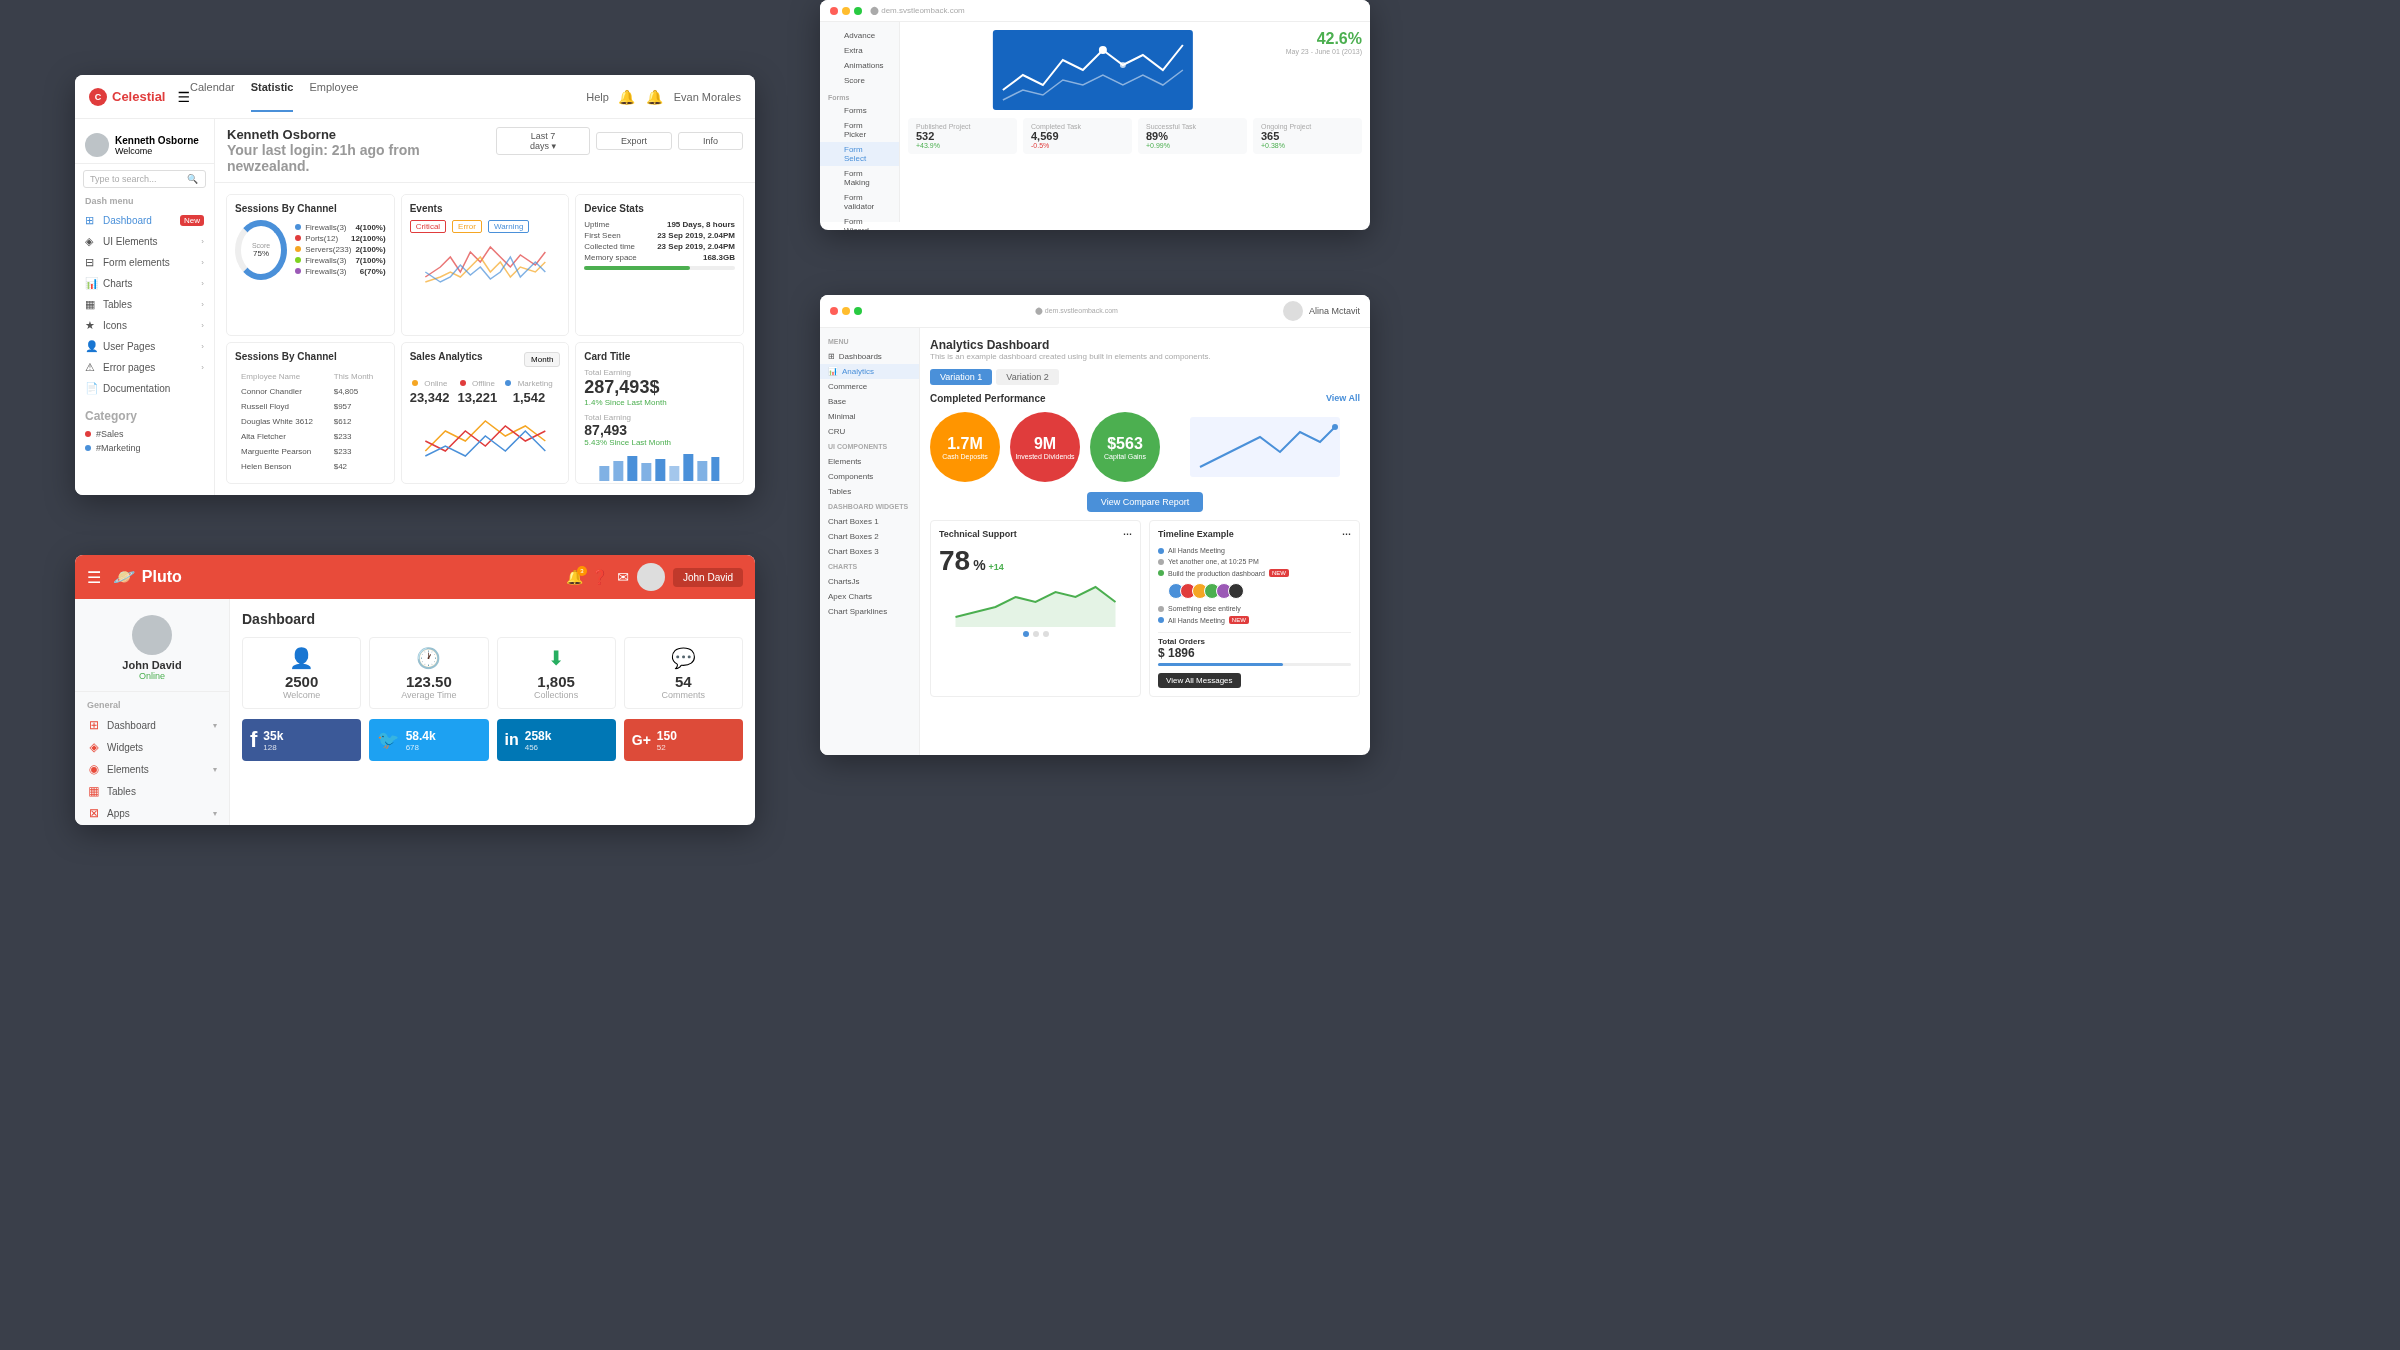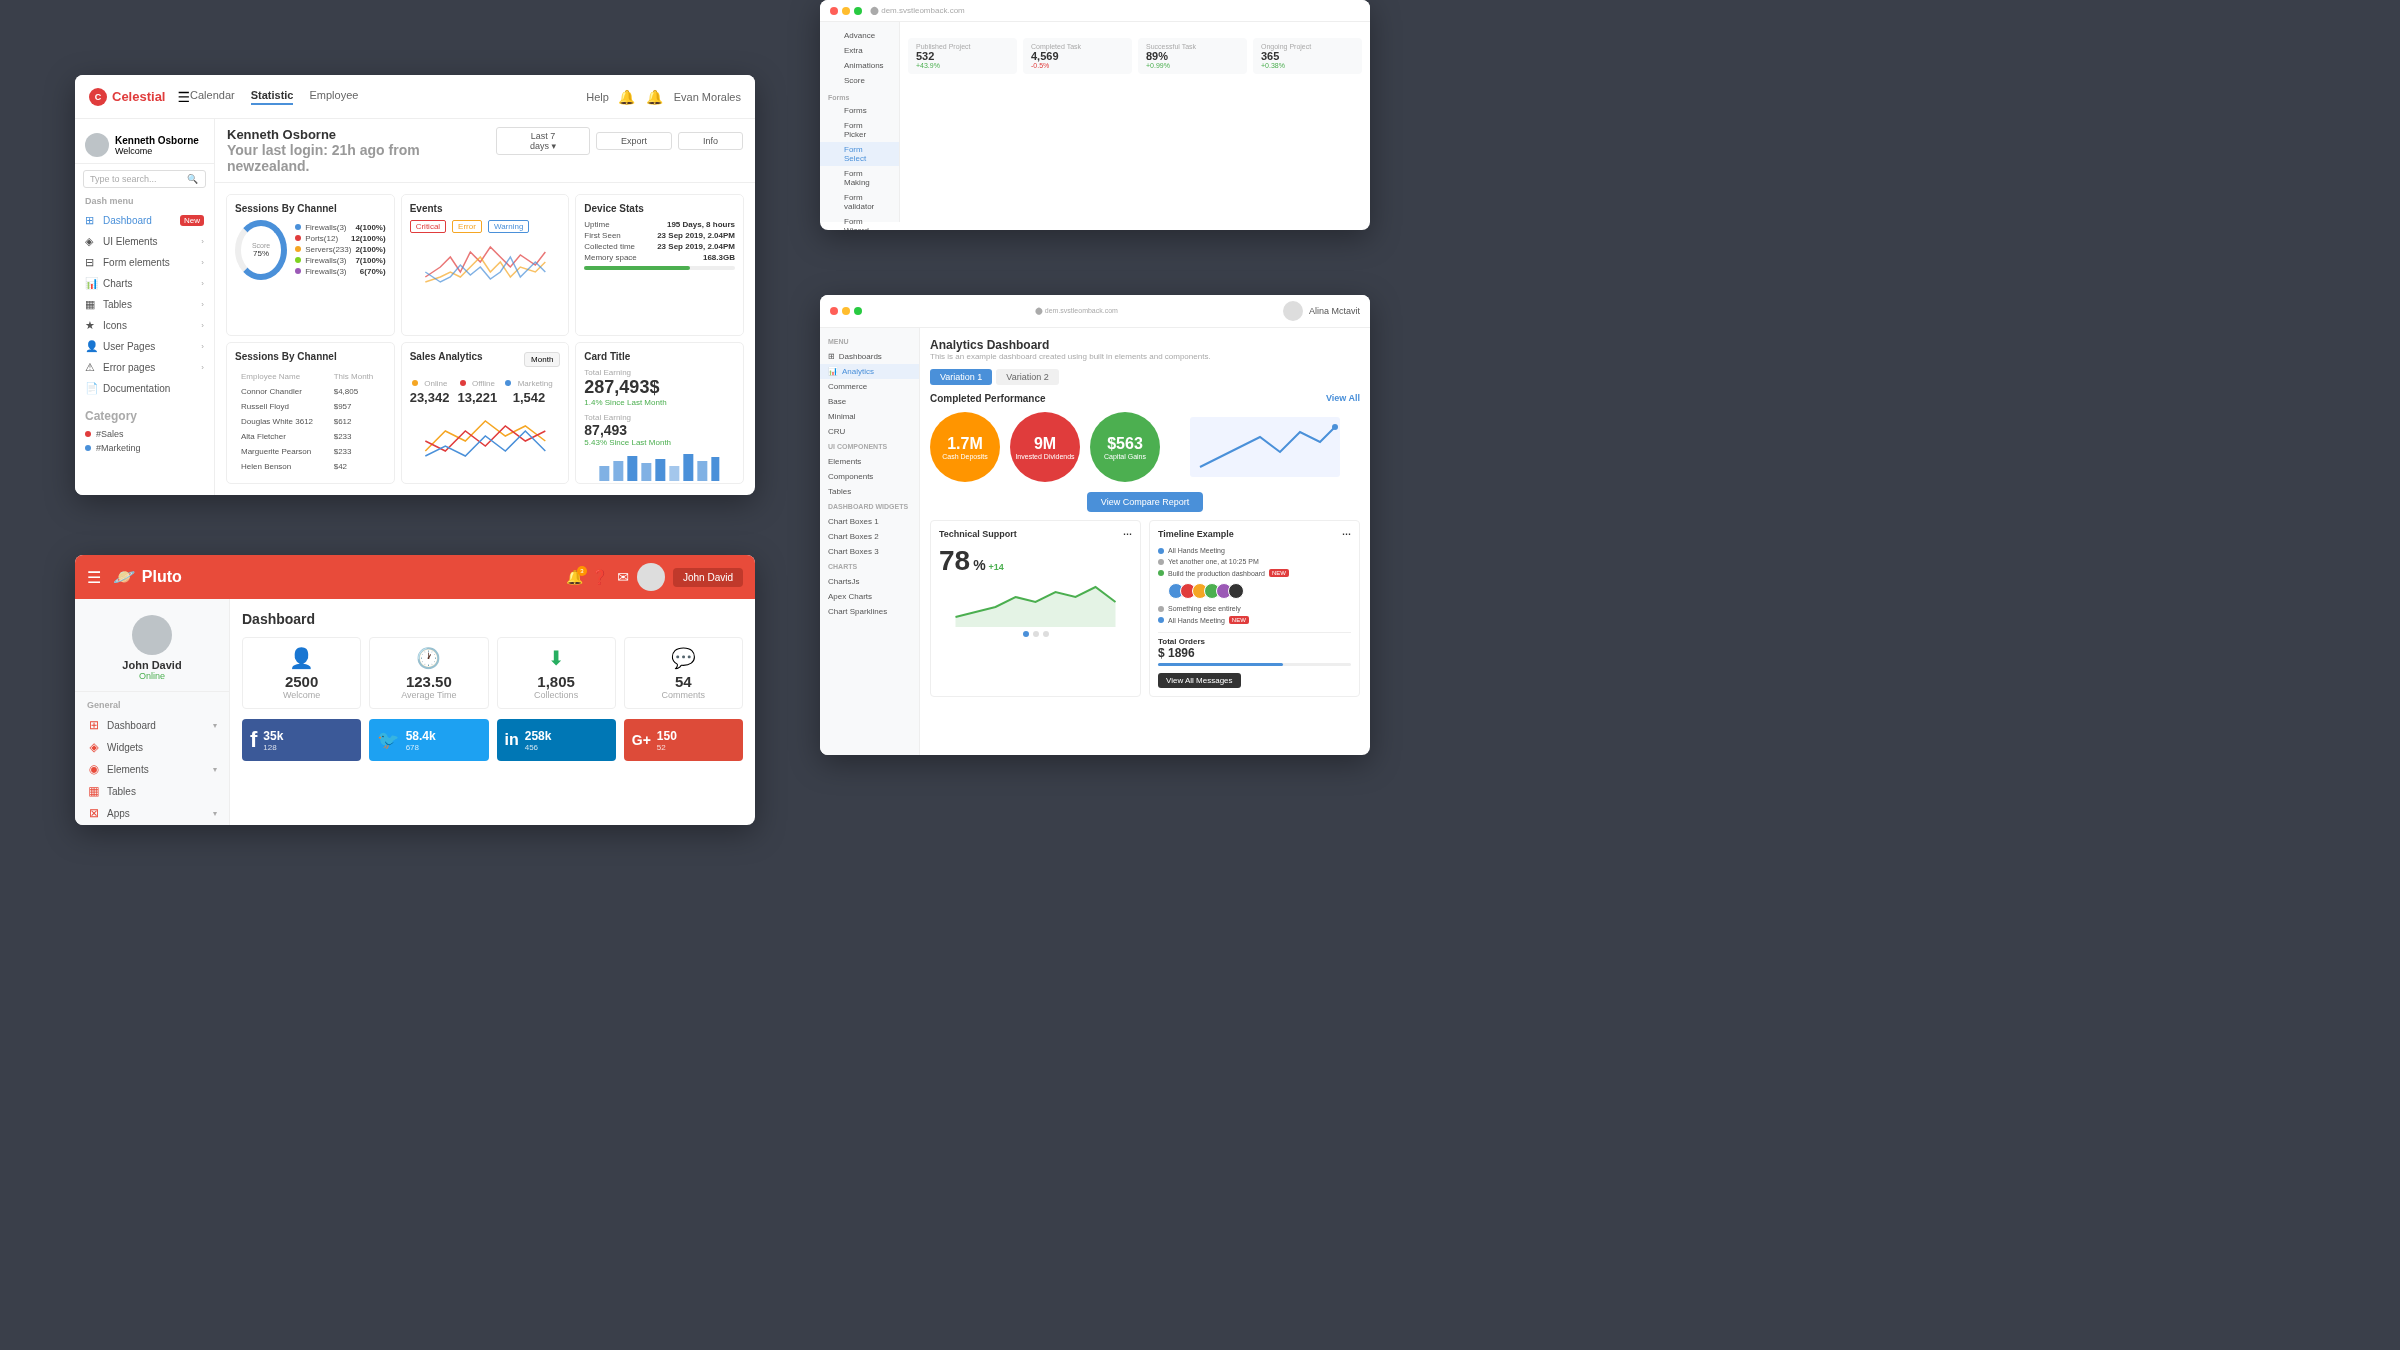--- a/index.html
+++ b/index.html
@@ -47,21 +47,21 @@
     .celestial-logo-icon {
       width: 18px; height: 18px;
       background: #e03c3c;
       border-radius: 50%;
       display: flex; align-items: center; justify-content: center;
       color: #fff; font-size: 9px;
     }
     .celestial-nav {
       display: flex; gap: 16px; font-size: 11px; color: #666;
     }
-    .celestial-nav span.active { color: #333; font-weight: 600; border-bottom: 2px solid #4a90d9; padding-bottom: 2px; }
+    .celestial-nav span.active { color: #333; font-weight: 600; border-bottom: 2px solid #4a90d9; padding-bottom: 17px; }
     .celestial-topbar-right {
       margin-left: auto;
       display: flex; align-items: center; gap: 10px; font-size: 11px; color: #666;
     }
     .topbar-icon { font-size: 14px; cursor: pointer; }
     .celestial-body {
       display: flex;
       flex: 1;
       overflow: hidden;
     }
@@ -706,20 +706,39 @@
       <div class="as-item">Form Picker</div>
       <div class="as-item active">Form Select</div>
       <div class="as-item">Form Making</div>
       <div class="as-item">Form validator</div>
       <div class="as-item">Form Wizard</div>
       <div class="as-item">Tables</div>
     </div>
 
     <div class="analytics-content">
 
+      <div style="display:flex; justify-content:space-between; align-items:flex-start; margin-bottom:4px;">
+
+        <div style="flex:1; height:80px;">
+          <svg viewBox="0 0 200 80" class="chart-svg">
+            <rect x="0" y="0" width="200" height="80" fill="#1565C0" rx="3"></rect>
+            <polyline points="10,60 30,45 50,55 70,30 90,40 110,20 130,35 150,25 170,40 190,15" fill="none" stroke="white" stroke-width="2"></polyline>
+            <polyline points="10,70 30,60 50,65 70,50 90,55 110,45 130,55 150,45 170,55 190,40" fill="none" stroke="rgba(255,255,255,0.5)" stroke-width="1.5"></polyline>
+
+            <circle cx="110" cy="20" r="4" fill="white"></circle>
+            <circle cx="130" cy="35" r="3" fill="white" opacity="0.7"></circle>
+          </svg>
+        </div>
+        <div style="width:8px;"></div>
+
+        <div style="display:flex; flex-direction:column; align-items:flex-end;">
+          <span style="font-size:16px; font-weight:700; color:#4CAF50;">42.6%</span>
+          <span style="font-size:7px; color:#aaa;">May 23 - June 01 (2013)</span>
+        </div>
+      </div>
 
       <div class="analytics-stats">
         <div class="astat">
           <div class="astat-label">Published Project</div>
           <div class="astat-val">532</div>
           <div class="astat-change up">+43.9%</div>
         </div>
         <div class="astat">
           <div class="astat-label">Completed Task</div>
           <div class="astat-val">4,569</div>

